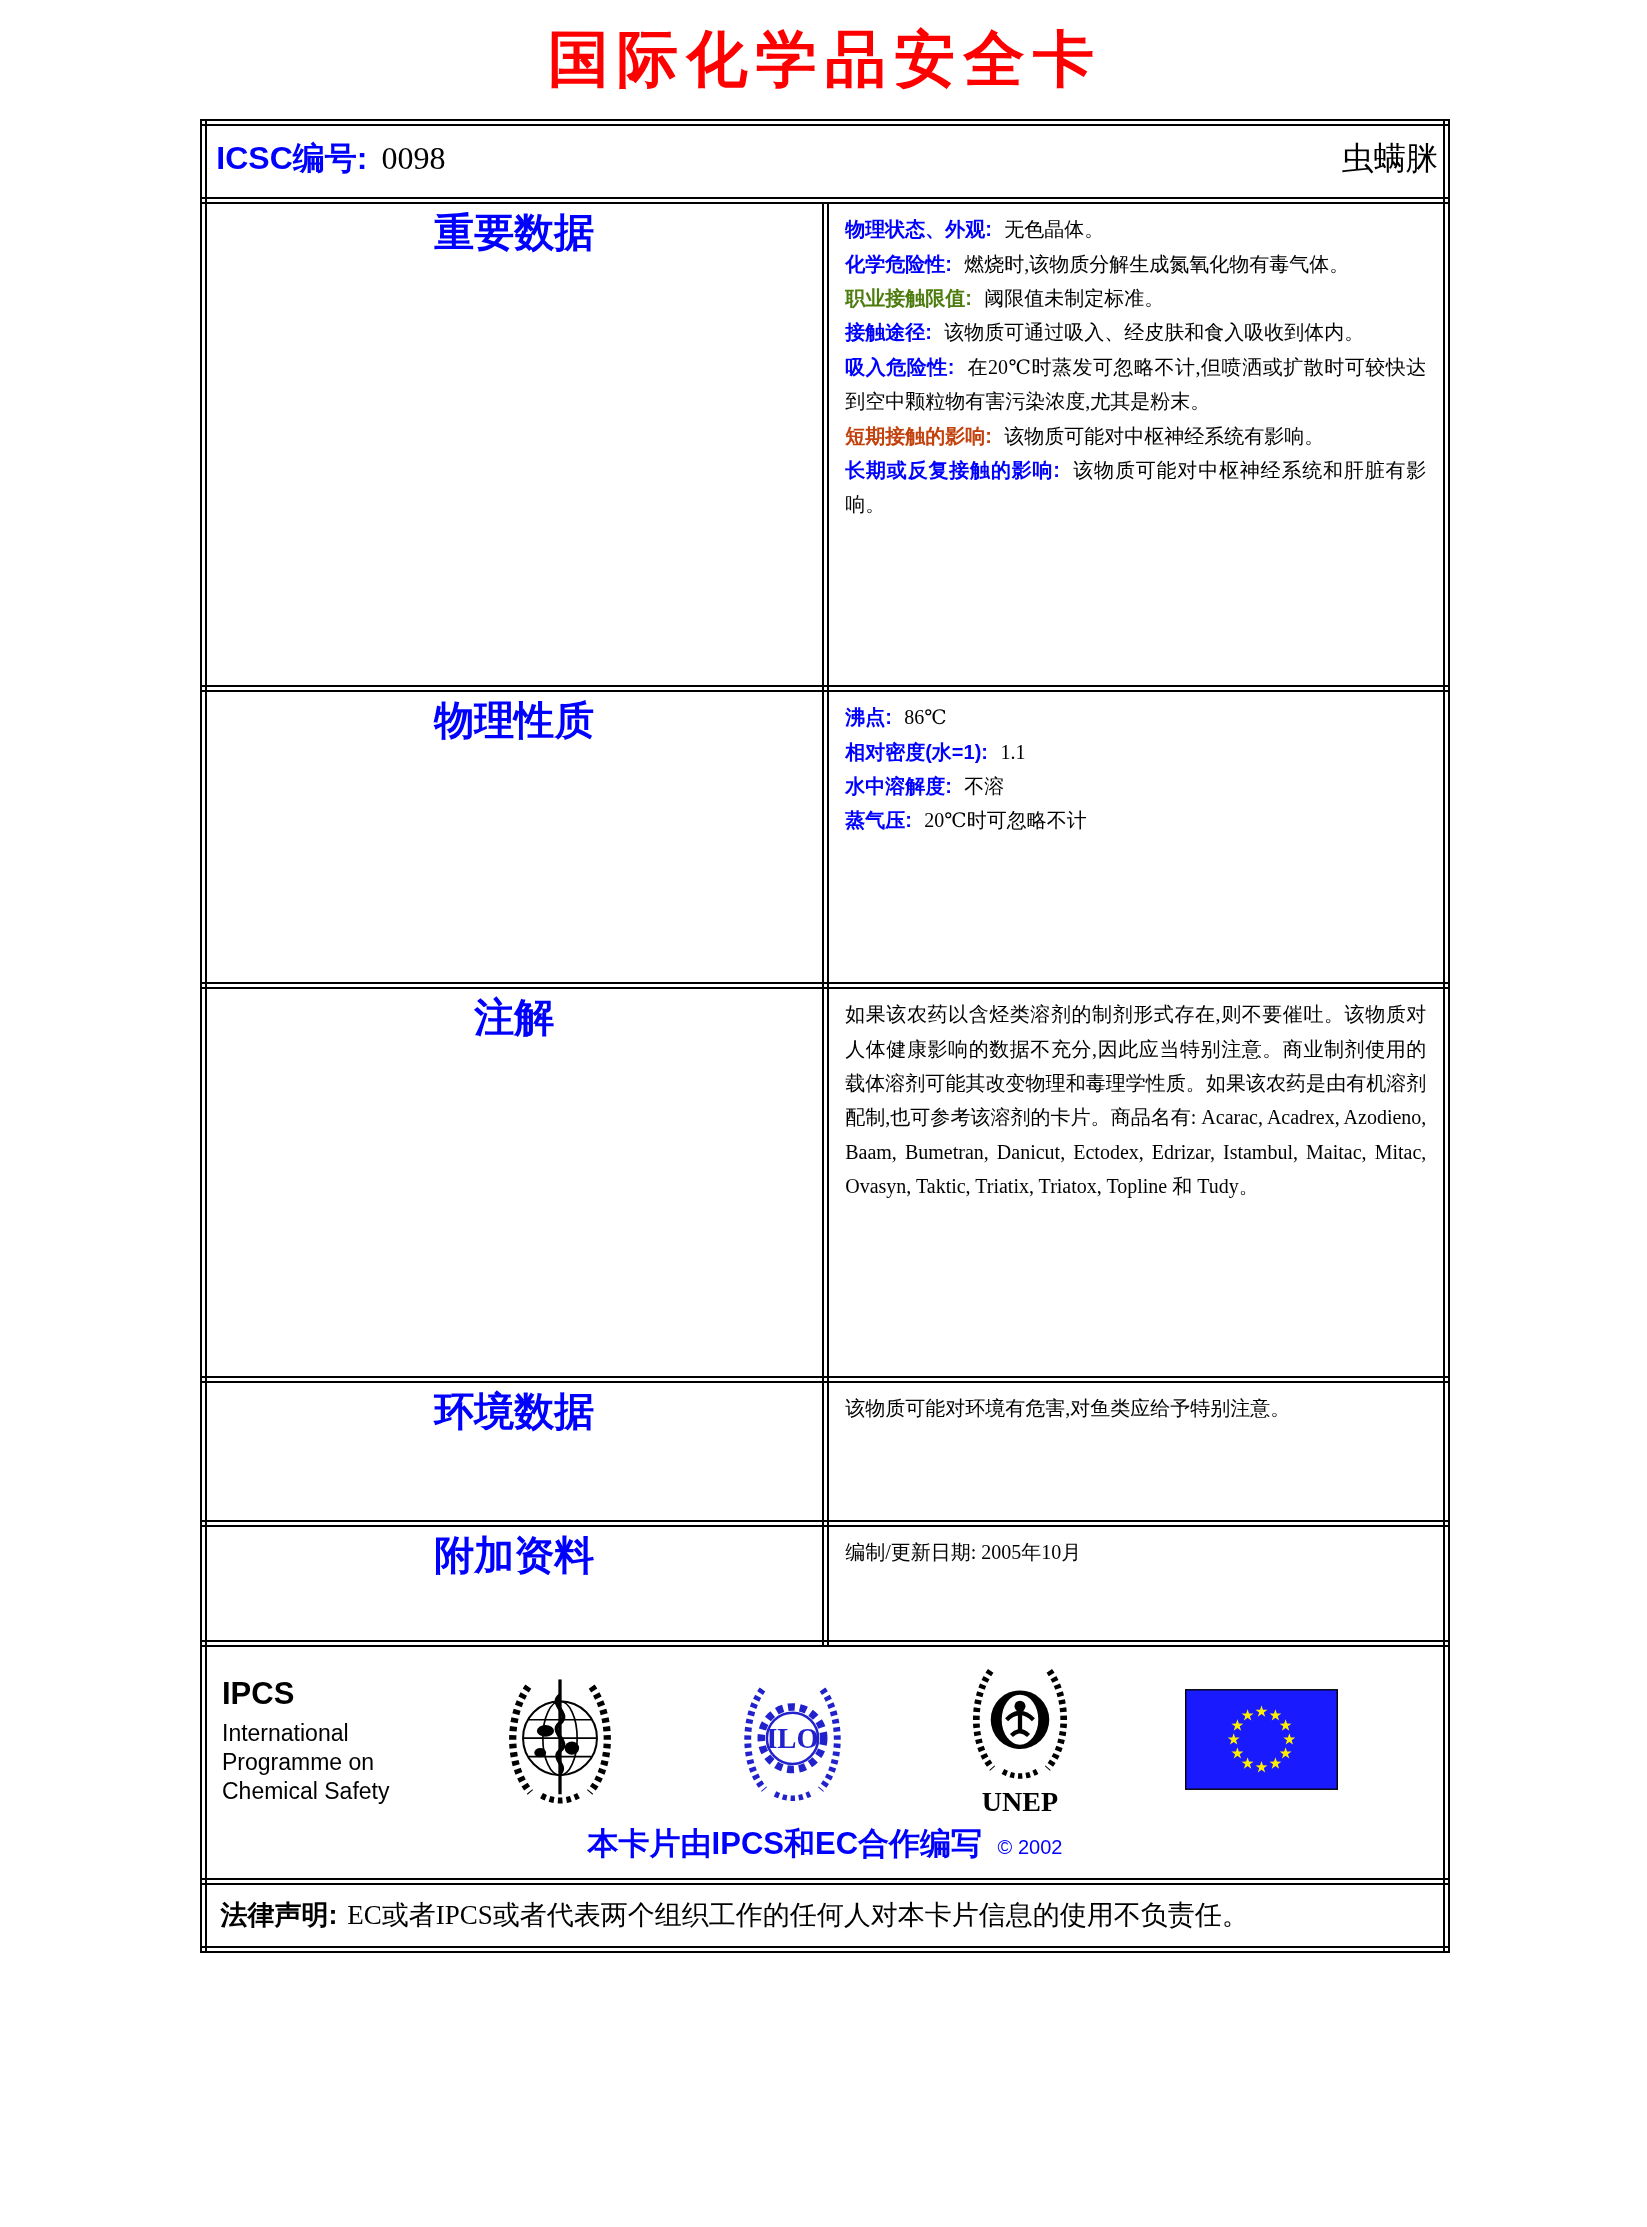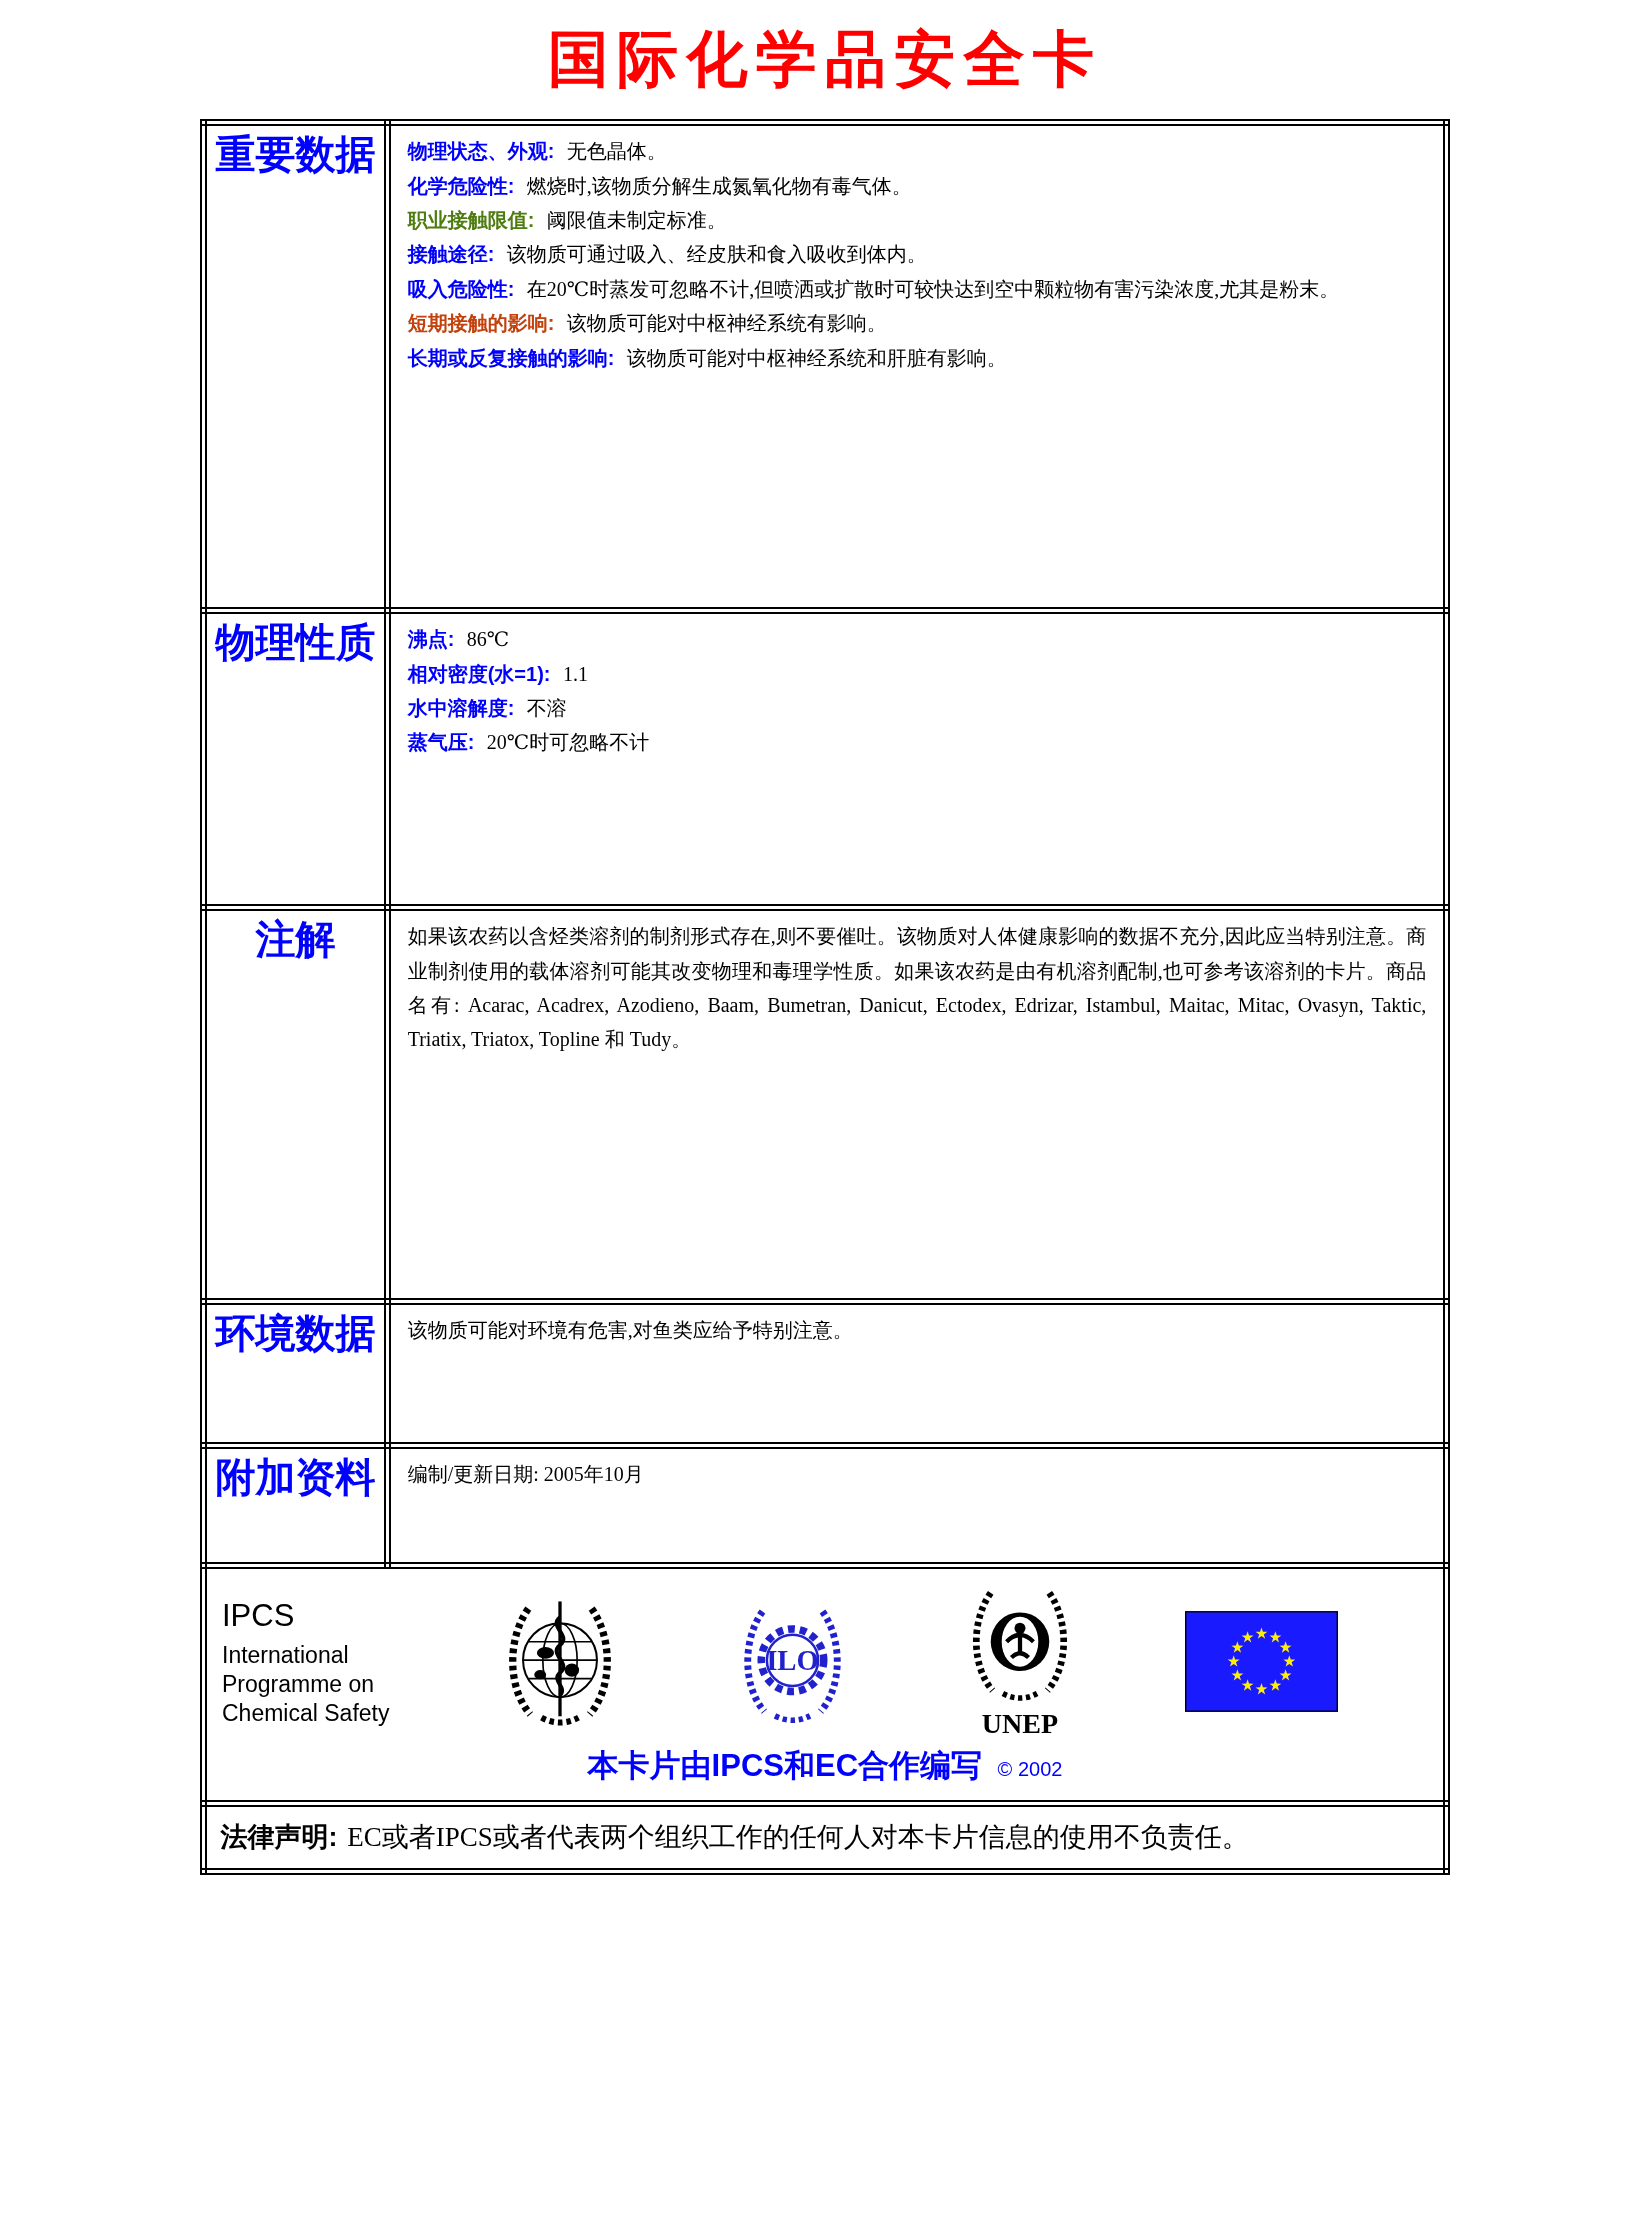--- a/index.html
+++ b/index.html
@@ -20,21 +20,21 @@
   .fld{font-family:"Liberation Sans","DejaVu Sans",sans-serif;font-weight:bold;margin-right:12.5px;}
 
   .header-flex{display:flex;justify-content:space-between;align-items:flex-start;
                padding:11px 4.2px 7px 8.3px;font-size:32px;line-height:1.3;}
   .header-left .fld{margin-right:14px;}
 
   .logos-wrap{display:flex;flex-direction:column;height:100%;}
   .logos-row{display:flex;align-items:center;justify-content:space-between;
              padding:9.7px 104px 0 14px;flex:1;}
   .ipcs-block{font-family:"Liberation Sans","DejaVu Sans",sans-serif;line-height:1.25;}
-  .ipcs-acronym{font-weight:normal;font-size:31px;margin-bottom:5.6px;}
+  .ipcs-acronym{font-weight:bold;font-size:31px;margin-bottom:5.6px;}
   .ipcs-line{font-size:23px;}
   .credit-line{text-align:center;padding-bottom:12.5px;
                font-family:"Liberation Sans","DejaVu Sans",sans-serif;}
   .credit-main{font-weight:bold;font-size:31px;}
   .credit-copy{font-size:20px;margin-left:12.5px;}
 
   .legal-flex{padding:5.6px 12.5px;font-size:27px;line-height:1.5;}
   .legal-label{font-weight:bold;font-family:"Liberation Sans","DejaVu Sans",sans-serif;margin-right:9.7px;}
 
   .unep-text,.ilo-text{font-family:"Liberation Serif","DejaVu Serif",serif;font-weight:bold;}
@@ -42,20 +42,30 @@
 </head>
 <body>
 
 <div class="page">
 
   <div class="doc-title" style="color:#ff0000">国际化学品安全卡</div>
 
   <table class="icsc">
 
     <tbody>
+        <tr>
+      <td colspan="2" style="height:69px;">
+        <div class="header-flex">
+          <div class="header-left">
+            <span class="fld" style="color:#0000ff">ICSC编号:</span><span>0098</span>
+          </div>
+          <div>虫螨脒</div>
+        </div>
+      </td>
+    </tr>
 
     <tr>
       <td class="sec-label" style="height:479px;color:#0000ff">重要数据</td>
       <td class="content-cell">
         <div>
           <span class="fld" style="color:#0000ff">物理状态、外观:</span><span>无色晶体。</span>
         </div>
         <div>
           <span class="fld" style="color:#0000ff">化学危险性:</span><span>燃烧时,该物质分解生成氮氧化物有毒气体。</span>
         </div>

